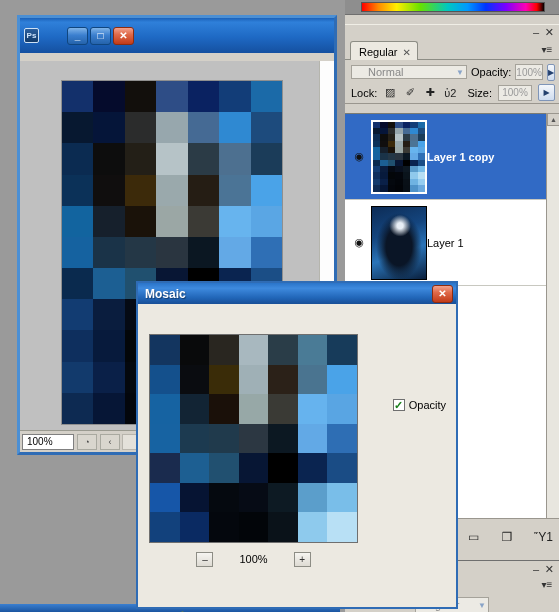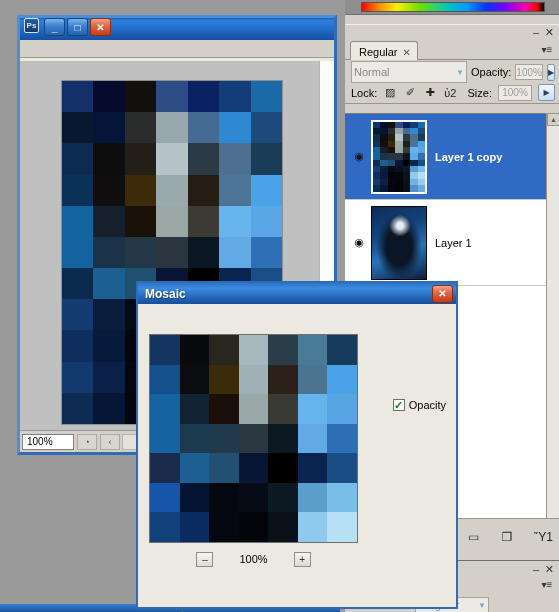--- a/index.html
+++ b/index.html
@@ -32,23 +32,23 @@
 
   
   #doc-window {
     position: absolute; left: 17px; top: 15px;
     width: 320px; height: 440px;
     border: 3px solid;
     border-color: #4b8fd4 #2f6cb5 #2f6cb5 #4b8fd4;
     background: #ece9d8;
   }
   #doc-titlebar {
-    height: 22px;
+    height: 35px;
     background: linear-gradient(180deg,#1b61b8 0%,#2f80da 12%,#1e69c4 55%,#1550a0 100%);
-    display: flex; padding: 0 3px 0 4px;
+    display: flex; align-items: center; padding: 0 3px 0 4px; gap: 23px;
   }
   #doc-appicon {
     width: 15px; height: 15px; margin-right: 5px; flex: 0 0 auto;
     background: linear-gradient(180deg,#2b5f9e,#123a69);
     border: 1px solid #cfe2f5; border-radius: 2px;
     color: #cfe4fb; font-size: 8px; font-weight: bold;
     display: flex; align-items: center; justify-content: center;
   }
   #doc-title {
     flex: 1 1 auto; color: #fff; font-weight: bold; font-size: 12px;
@@ -124,24 +124,24 @@
     position: absolute; left: 0; right: 0; top: 18px; height: 1px; background: #8d8d85;
   }
   .panel-menu {
     position: absolute; right: 4px; top: 1px; width: 16px; height: 14px;
     display: flex; align-items: center; justify-content: center; font-size: 10px; color: #333;
   }
   .row-blend {
     display: flex; align-items: center; height: 22px; padding: 2px 4px 0 6px; gap: 4px;
   }
   .combo {
-    flex: 0 0 auto; width: 116px; height: 22px;
+    flex: 0 0 auto; width: 116px; height: 14px;
     background: #eceae4; border: 1px solid #a5a29a;
     display: flex; align-items: center; justify-content: space-between;
-    padding: 0 2px 0 2px; color: #888;
+    padding: 0 2px 0 16px; color: #888;
   }
   .combo .arrow { color: #8aa4c8; font-size: 8px; }
   .lbl { color: #000; font-size: 11px; }
   .numbox {
     width: 34px; height: 16px; background: #eceae4; border: 1px solid #a5a29a;
     display: flex; align-items: center; justify-content: center; color: #999; font-size: 10px;
   }
   .tri-btn {
     width: 17px; height: 17px; border: 1px solid #7f95b8; border-radius: 2px;
     background: linear-gradient(180deg,#f4f7fb,#cfdcef);
@@ -164,21 +164,21 @@
   .layer-row.selected { background: #316ac5; }
   .layer-row.selected .layer-name { color: #fff; font-weight: bold; }
   .eye {
     width: 24px; flex: 0 0 auto; text-align: center; font-size: 11px; color: #111;
   }
   .layer-thumb {
     width: 56px; height: 74px; flex: 0 0 auto;
     border: 1px solid #000; background: #123; overflow: hidden;
   }
   .layer-row.selected .layer-thumb { border: 2px solid #fff; }
-  .layer-name { padding-left: 8px; font-size: 11px; color: #000; }
+  .layer-name { padding-left: 0; font-size: 11px; color: #000; }
   .thumb-grid { width: 100%; height: 100%; display: grid; grid-template-columns: repeat(7,1fr); grid-template-rows: repeat(11,1fr); }
   #layer-vscroll {
     position: absolute; right: 0; top: 88px; bottom: 42px; width: 13px;
     background: #e8e6df; border-left: 1px solid #9a968e;
   }
   .scroll-arrow {
     width: 13px; height: 13px; background: #d4d0c8; border: 1px solid #9a968e;
     display: flex; align-items: center; justify-content: center; font-size: 7px; color: #555;
   }
   #layers-footer {

